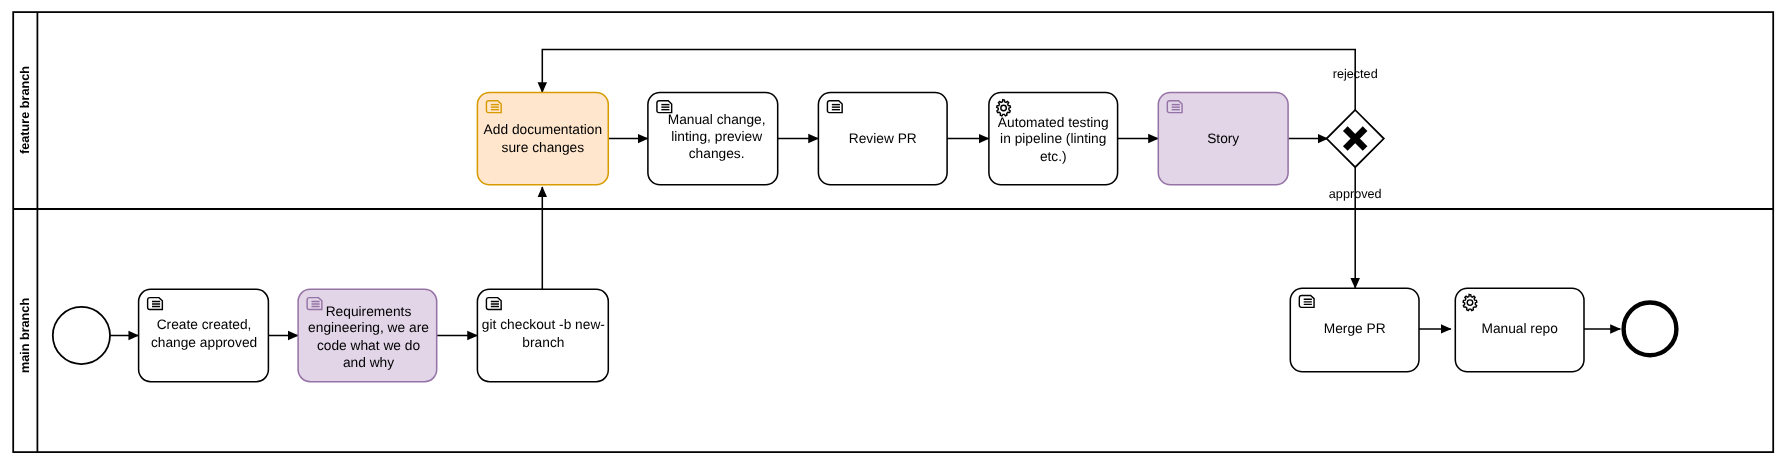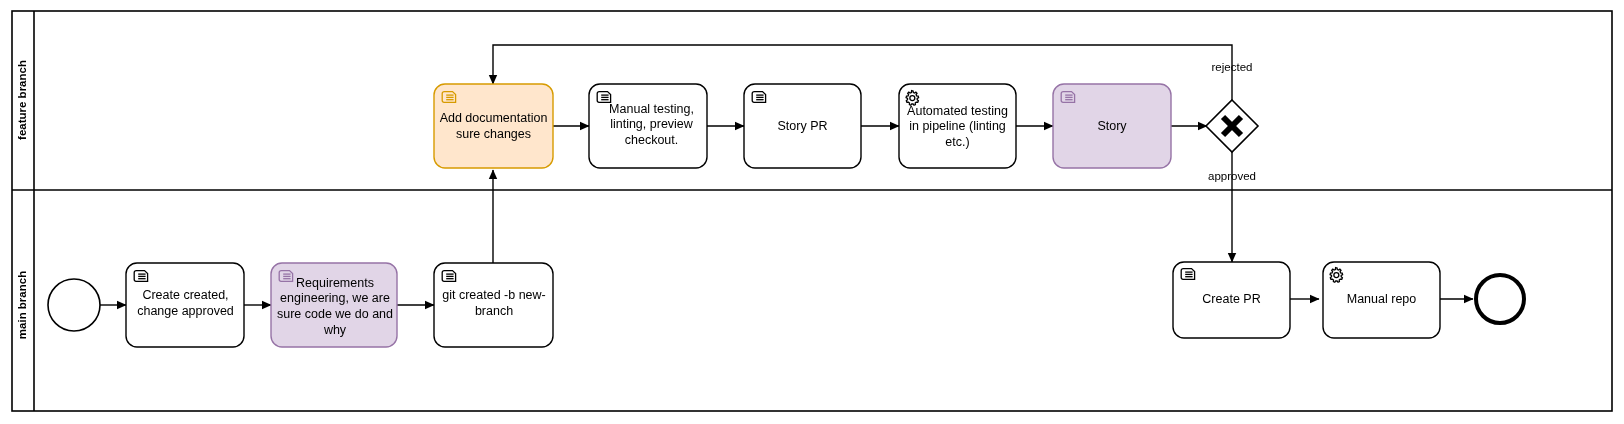--- a/index.html
+++ b/index.html
@@ -165,34 +165,34 @@
 
     <g>
       <rect class="task-shape task-default" x="589" y="84" width="118" height="84" rx="11" ry="11"></rect>
       <g transform="translate(595,90)">
         <path class="icon-stroke-dark" d="M2.2 3.6 C2.2 2.2 3.2 1.6 4.4 1.6 L12.5 1.6 L15.6 4.5 L15.6 12.4 L4.0 12.4 C2.9 12.4 2.2 11.7 2.2 10.6 Z"></path>
         <path class="icon-stroke-dark" d="M6.2 5.1 L13.6 5.1"></path>
         <path class="icon-stroke-dark" d="M6.2 7.4 L13.6 7.4"></path>
         <path class="icon-stroke-dark" d="M6.2 9.7 L13.6 9.7"></path>
       </g>
       <foreignObject x="600" y="90" width="103" height="70">
-        <div xmlns="http://www.w3.org/1999/xhtml" class="fo-wrap">Manual testing, linting, preview checkout.</div>
+        <div xmlns="http://www.w3.org/1999/xhtml" class="fo-wrap">Manual change, linting, preview changes.</div>
       </foreignObject>
     </g>
 
     <g>
       <rect class="task-shape task-default" x="744" y="84" width="117" height="84" rx="11" ry="11"></rect>
       <g transform="translate(750,90)">
         <path class="icon-stroke-dark" d="M2.2 3.6 C2.2 2.2 3.2 1.6 4.4 1.6 L12.5 1.6 L15.6 4.5 L15.6 12.4 L4.0 12.4 C2.9 12.4 2.2 11.7 2.2 10.6 Z"></path>
         <path class="icon-stroke-dark" d="M6.2 5.1 L13.6 5.1"></path>
         <path class="icon-stroke-dark" d="M6.2 7.4 L13.6 7.4"></path>
         <path class="icon-stroke-dark" d="M6.2 9.7 L13.6 9.7"></path>
       </g>
       <foreignObject x="746" y="96" width="113" height="62">
-        <div xmlns="http://www.w3.org/1999/xhtml" class="fo-wrap">Story PR</div>
+        <div xmlns="http://www.w3.org/1999/xhtml" class="fo-wrap">Review PR</div>
       </foreignObject>
     </g>
 
     <g>
       <rect class="task-shape task-default" x="899" y="84" width="117" height="84" rx="11" ry="11"></rect>
       <g transform="translate(903,89)">
         <path class="icon-stroke-dark" d="M8.6 1.6 L10.1 2.0 L10.3 3.6 L11.6 4.1 L12.9 3.2 L14.0 4.3 L13.1 5.6 L13.6 6.9 L15.2 7.1 L15.6 8.6 L14.2 9.4 L14.2 10.8 L15.4 11.8 L14.8 13.2 L13.2 13.1 L12.2 14.1 L12.4 15.7 L11.0 16.3 L10.1 15.0 L8.7 15.0 L7.8 16.3 L6.4 15.7 L6.5 14.1 L5.4 13.1 L3.9 13.2 L3.3 11.8 L4.5 10.8 L4.5 9.4 L3.1 8.6 L3.5 7.1 L5.1 6.9 L5.6 5.6 L4.7 4.3 L5.8 3.2 L7.1 4.1 L8.4 3.6 Z"></path>
         <circle class="icon-stroke-dark" cx="9.35" cy="9.1" r="2.5"></circle>
       </g>
       <foreignObject x="901" y="96" width="113" height="62">
@@ -240,47 +240,47 @@
 
     <g>
       <rect class="task-shape task-purple" x="271" y="263" width="126" height="84" rx="11" ry="11"></rect>
       <g transform="translate(277,269)">
         <path class="icon-stroke-purple" d="M2.2 3.6 C2.2 2.2 3.2 1.6 4.4 1.6 L12.5 1.6 L15.6 4.5 L15.6 12.4 L4.0 12.4 C2.9 12.4 2.2 11.7 2.2 10.6 Z"></path>
         <path class="icon-stroke-purple" d="M6.2 5.1 L13.6 5.1"></path>
         <path class="icon-stroke-purple" d="M6.2 7.4 L13.6 7.4"></path>
         <path class="icon-stroke-purple" d="M6.2 9.7 L13.6 9.7"></path>
       </g>
       <foreignObject x="276" y="270" width="118" height="74">
-        <div xmlns="http://www.w3.org/1999/xhtml" class="fo-wrap">Requirements engineering, we are sure code we do and why</div>
+        <div xmlns="http://www.w3.org/1999/xhtml" class="fo-wrap">Requirements engineering, we are code what we do and why</div>
       </foreignObject>
     </g>
 
     <g>
       <rect class="task-shape task-default" x="434" y="263" width="119" height="84" rx="11" ry="11"></rect>
       <g transform="translate(440,269)">
         <path class="icon-stroke-dark" d="M2.2 3.6 C2.2 2.2 3.2 1.6 4.4 1.6 L12.5 1.6 L15.6 4.5 L15.6 12.4 L4.0 12.4 C2.9 12.4 2.2 11.7 2.2 10.6 Z"></path>
         <path class="icon-stroke-dark" d="M6.2 5.1 L13.6 5.1"></path>
         <path class="icon-stroke-dark" d="M6.2 7.4 L13.6 7.4"></path>
         <path class="icon-stroke-dark" d="M6.2 9.7 L13.6 9.7"></path>
       </g>
       <foreignObject x="436" y="272" width="116" height="64">
-        <div xmlns="http://www.w3.org/1999/xhtml" class="fo-wrap">git created -b new-branch</div>
+        <div xmlns="http://www.w3.org/1999/xhtml" class="fo-wrap">git checkout -b new-branch</div>
       </foreignObject>
     </g>
 
     <g>
       <rect class="task-shape task-default" x="1173" y="262" width="117" height="76" rx="11" ry="11"></rect>
       <g transform="translate(1179,267)">
         <path class="icon-stroke-dark" d="M2.2 3.6 C2.2 2.2 3.2 1.6 4.4 1.6 L12.5 1.6 L15.6 4.5 L15.6 12.4 L4.0 12.4 C2.9 12.4 2.2 11.7 2.2 10.6 Z"></path>
         <path class="icon-stroke-dark" d="M6.2 5.1 L13.6 5.1"></path>
         <path class="icon-stroke-dark" d="M6.2 7.4 L13.6 7.4"></path>
         <path class="icon-stroke-dark" d="M6.2 9.7 L13.6 9.7"></path>
       </g>
       <foreignObject x="1175" y="272" width="113" height="56">
-        <div xmlns="http://www.w3.org/1999/xhtml" class="fo-wrap">Create PR</div>
+        <div xmlns="http://www.w3.org/1999/xhtml" class="fo-wrap">Merge PR</div>
       </foreignObject>
     </g>
 
     <g>
       <rect class="task-shape task-default" x="1323" y="262" width="117" height="76" rx="11" ry="11"></rect>
       <g transform="translate(1327,266)">
         <path class="icon-stroke-dark" d="M8.6 1.6 L10.1 2.0 L10.3 3.6 L11.6 4.1 L12.9 3.2 L14.0 4.3 L13.1 5.6 L13.6 6.9 L15.2 7.1 L15.6 8.6 L14.2 9.4 L14.2 10.8 L15.4 11.8 L14.8 13.2 L13.2 13.1 L12.2 14.1 L12.4 15.7 L11.0 16.3 L10.1 15.0 L8.7 15.0 L7.8 16.3 L6.4 15.7 L6.5 14.1 L5.4 13.1 L3.9 13.2 L3.3 11.8 L4.5 10.8 L4.5 9.4 L3.1 8.6 L3.5 7.1 L5.1 6.9 L5.6 5.6 L4.7 4.3 L5.8 3.2 L7.1 4.1 L8.4 3.6 Z"></path>
         <circle class="icon-stroke-dark" cx="9.35" cy="9.1" r="2.5"></circle>
       </g>
       <foreignObject x="1325" y="272" width="113" height="56">

